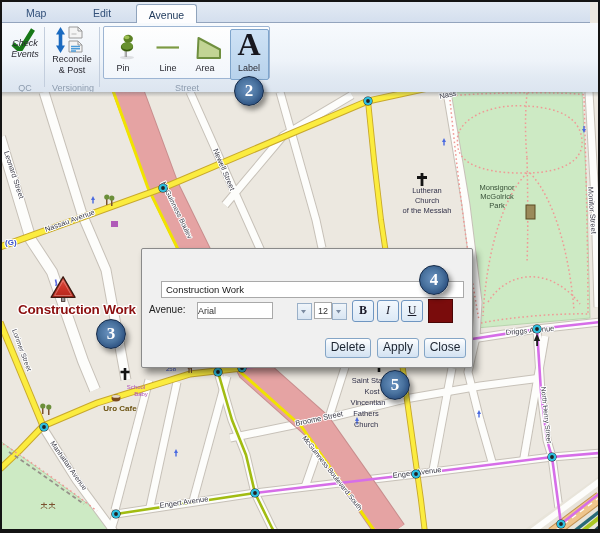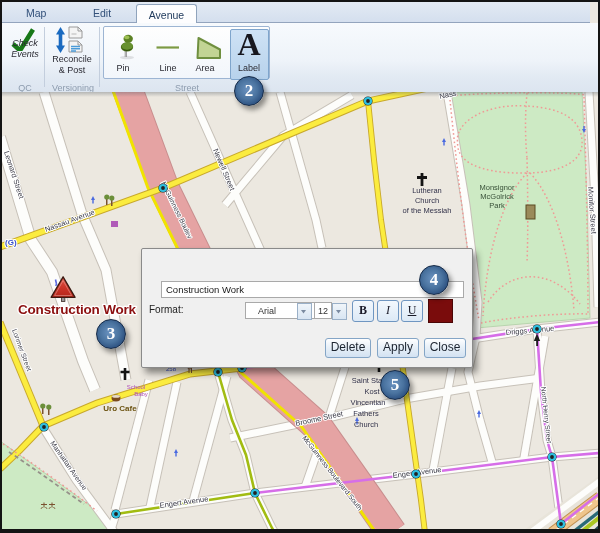--- a/index.html
+++ b/index.html
@@ -345,22 +345,22 @@
       <path d="M63.1 276.8 L75.1 297.3 L51.1 297.3 Z" fill="url(#trig)" stroke="#3a1a12" stroke-width="1.3" stroke-linejoin="round"></path>
       <path d="M63.1 280.5 L71.6 295.5 L54.6 295.5 Z" fill="none" stroke="#eab4aa" stroke-width="0.9" opacity="0.55"></path>
       <text x="18" y="314" font-family="Liberation Sans,sans-serif" font-size="13.5px" font-weight="bold" fill="#8c1010" letter-spacing="-0.2" stroke="#ffffff" stroke-width="2.6" paint-order="stroke" stroke-linejoin="round">Construction Work</text>
     </g>
   </svg>
   <div style="position:absolute;left:0;top:0;width:596px;height:5px;background:linear-gradient(rgba(80,90,100,0.35),rgba(80,90,100,0));"></div>
   </div>
 
   <div id="dlg">
     <div id="dlgInput">Construction Work</div>
-    <div style="position:absolute;left:7px;top:55px;font-size:10px;color:#222;">Format:</div>
-    <div style="position:absolute;left:55px;top:53px;width:76px;height:17px;background:#fff;border:1px solid #a9a9a9;font-size:9px;color:#333;line-height:16px;padding-left:12px;box-sizing:border-box;margin-left:48px;">Arial</div>
+    <div style="position:absolute;left:7px;top:55px;font-size:10px;color:#222;">Avenue:</div>
+    <div style="position:absolute;left:55px;top:53px;width:76px;height:17px;background:#fff;border:1px solid #a9a9a9;font-size:9px;color:#333;line-height:16px;padding-left:0;box-sizing:border-box;">Arial</div>
     <div style="position:absolute;left:155px;top:54px;width:13px;height:15px;background:linear-gradient(#f0f5fa,#d8e5f2);border:1px solid #9ab0c8;"><svg width="11" height="13">
           <path d="M3 5 L5.5 8.5 L8 5 Z" fill="#7a8aa0"></path>
         </svg></div>
     <div style="position:absolute;left:172px;top:53px;width:18px;height:17px;background:#fff;border:1px solid #a9a9a9;font-size:9px;color:#333;line-height:16px;padding-left:3px;box-sizing:border-box;">12</div>
     <div style="position:absolute;left:190px;top:54px;width:13px;height:15px;background:linear-gradient(#f0f5fa,#d8e5f2);border:1px solid #9ab0c8;"><svg width="11" height="13">
           <path d="M3 5 L5.5 8.5 L8 5 Z" fill="#7a8aa0"></path>
         </svg></div>
     <div class="fmtbtn" style="left:210px;font-weight:bold;">B</div>
     <div class="fmtbtn" style="left:235px;font-style:italic;">I</div>
     <div class="fmtbtn" style="left:259px;text-decoration:underline;">U</div>

